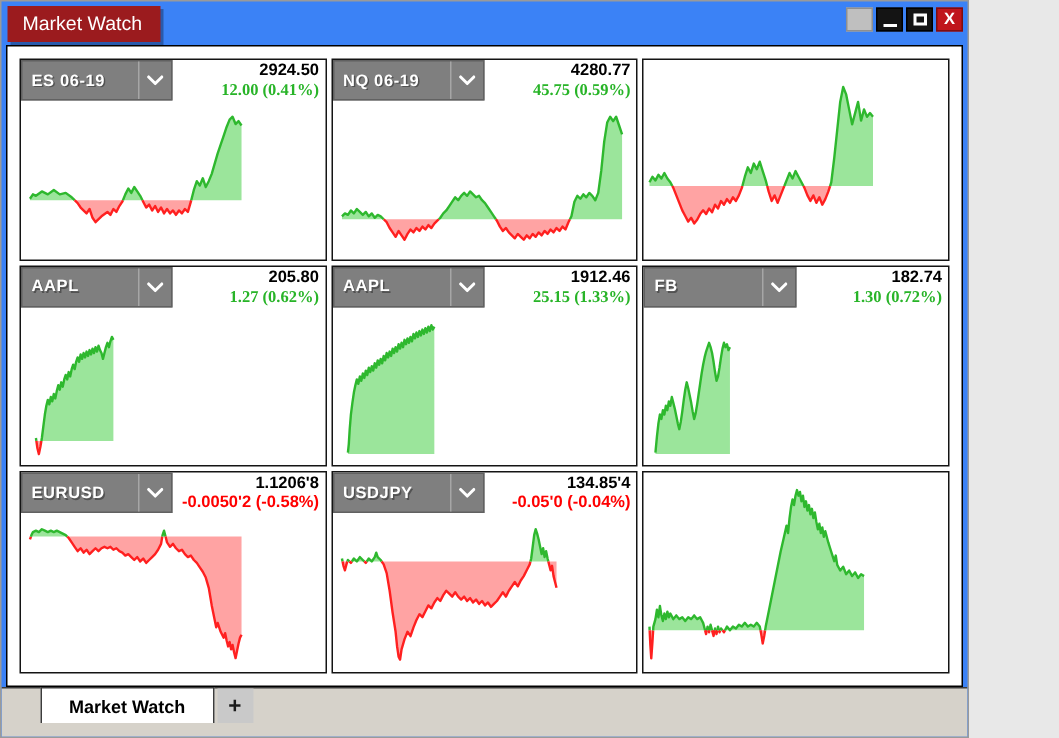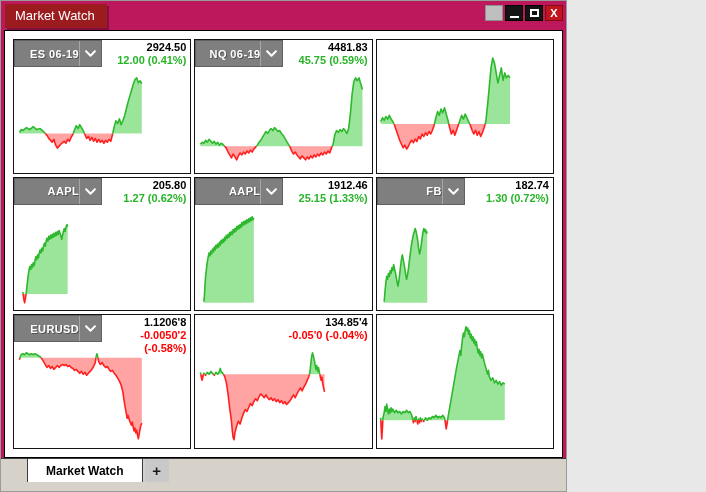--- a/index.html
+++ b/index.html
@@ -1,18 +1,18 @@
 <!DOCTYPE html>
 <html><head>
 <meta charset="utf-8">
 <style>
   html,body{margin:0;padding:0;}
   body{font-family:"Liberation Sans", sans-serif; background:#e8e8e8;}
-  .window{position:relative;width:567px;height:492px;background:#be185d;overflow:hidden;
-          border:1px solid #9a9a9a;box-sizing:border-box;text-align:right;}
+  .window{position:relative;width:646px;height:492px;background:#3b82f6;overflow:hidden;
+          border:1px solid #9a9a9a;box-sizing:border-box;}
   
   .titlebar{position:absolute;left:0;top:0;right:0;height:29px;display:flex;
             justify-content:space-between;align-items:flex-start;padding:3px 3px 0 4px;box-sizing:border-box;}
   .title-box{background:#9b1b1e;color:#fff;font-size:13px;padding:4px 12px 5px 10px;
              box-shadow:2px 2px 0 rgba(0,0,0,0.30);white-space:nowrap;}
   .win-buttons{display:flex;gap:2px;margin-top:1px;}
   .win-btn{width:18px;height:16px;box-sizing:border-box;display:flex;align-items:center;
            justify-content:center;cursor:default;}
   .btn-blank{background:#bfbfbf;border:1px solid #8f8f8f;}
   .btn-dark{background:#141414;border:1px solid #000;}
@@ -29,21 +29,21 @@
   .panel-header{height:27px;flex:none;display:flex;}
   .symbol-box{width:50%;box-sizing:border-box;background:#7f7f7f;border:1px solid #616161;
               display:flex;align-items:center;color:#fff;}
   .symbol-label{flex:1;padding-left:6px;font-size:11px;font-weight:bold;letter-spacing:.4px;
                 text-shadow:1px 1px 0 rgba(0,0,0,.35);white-space:nowrap;overflow:hidden;}
   .symbol-divider{width:1px;align-self:stretch;background:#a6a6a6;}
   .chevron-btn{width:21px;display:flex;align-items:center;justify-content:center;}
   .quote{flex:1;display:flex;flex-direction:column;align-items:flex-end;
          padding:1px 4px 0 0;font-size:11px;line-height:13px;font-weight:bold;}
   .price{color:#000;}
-  .change.up{color:#28b428;}
+  .change.up{color:#28b428;font-family:Liberation Serif, serif;}
   .change.down{color:#ff0000;}
   .chart{flex:1;min-height:0;padding:3px 2px 5px 2px;}
   .chart svg{width:100%;height:100%;display:block;}
   
   .tabstrip{position:absolute;left:0;right:0;top:457px;height:35px;background:#d6d2ca;
             border-top:1px solid #3c3c3c;display:flex;align-items:flex-start;padding-left:26px;box-sizing:border-box;}
   .tab-active{margin-top:-1px;height:24px;background:#fff;border:1px solid #3c3c3c;border-bottom:none;
               box-sizing:border-box;display:flex;align-items:center;padding:0 18px;
               font-size:12px;font-weight:bold;color:#000;}
   .tab-add{margin-top:0;width:24px;height:23px;background:#c9c9c9;display:flex;align-items:center;
@@ -109,21 +109,21 @@
       <div class="symbol-box">
         <span class="symbol-label">NQ 06-19</span>
         <span class="symbol-divider"></span>
         <span class="chevron-btn">
           <svg viewBox="0 0 10 6" width="11" height="7">
                   <polyline points="1,1 5,5 9,1" fill="none" stroke="#ffffff" stroke-width="1.8" stroke-linecap="round" stroke-linejoin="round"></polyline>
                 </svg>
         </span>
       </div>
       <div class="quote">
-        <span class="price">4481.83</span>
+        <span class="price">4280.77</span>
         <span class="change up">45.75 (0.59%)</span>
       </div>
     </div>
     <div class="chart">
       <svg viewBox="0 0 100 100" preserveAspectRatio="none">
               <polygon points="2,76 3,74 4,75 5,72 6,74 7,71 8,73 9,75 10,73 11,76 12,74 13,77 14,75 15,76 16,78 16,78 16,78 2,78" fill="#9be59b"></polygon>
               <polyline points="2,76 3,74 4,75 5,72 6,74 7,71 8,73 9,75 10,73 11,76 12,74 13,77 14,75 15,76 16,78 16,78" fill="none" stroke="#2eb82e" stroke-width="1.6" vector-effect="non-scaling-stroke" stroke-linejoin="round"></polyline>
               <polygon points="16,78 17,80 18,84 19,87 20,90 21,86 22,89 23,92 24,88 25,85 26,87 27,84 28,86 29,83 30,85 31,82 32,84 33,81 34,79 34.5,78 34.5,78 16,78" fill="#ffa3a3"></polygon>
               <polyline points="16,78 17,80 18,84 19,87 20,90 21,86 22,89 23,92 24,88 25,85 26,87 27,84 28,86 29,83 30,85 31,82 32,84 33,81 34,79 34.5,78" fill="none" stroke="#ff2020" stroke-width="1.6" vector-effect="non-scaling-stroke" stroke-linejoin="round"></polyline>
               <polygon points="34.5,78 35,77 36,74 37,72 38,69 39,66 40,63 41,65 42,62 43,60 44,62 45,59 46,61 47,63 48,62 49,65 50,67 51,70 52,73 53,76 53.666666666666664,78 53.666666666666664,78 34.5,78" fill="#9be59b"></polygon>
@@ -260,20 +260,29 @@
               <polygon points="46.416666666666664,13 46.5,12 47,9 47.5,13 47.5,13 47.5,13 46.416666666666664,13" fill="#9be59b"></polygon>
               <polyline points="46.416666666666664,13 46.5,12 47,9 47.5,13 47.5,13" fill="none" stroke="#2eb82e" stroke-width="1.6" vector-effect="non-scaling-stroke" stroke-linejoin="round"></polyline>
               <polygon points="47.5,13 48,17 49,20 50,18 51,21 52,23 53,22 54,25 55,27 56,26 57,29 58,31 59,34 60,37 61,41 62,48 63,60 64,70 64.5,75 65,72 66,78 67,82 67.5,79 68,84 68.5,88 69,85 69.5,90 70,87 70.5,92 71,96 71.5,91 72,86 72.5,82 73,80 73,13 47.5,13" fill="#ffa3a3"></polygon>
               <polyline points="47.5,13 48,17 49,20 50,18 51,21 52,23 53,22 54,25 55,27 56,26 57,29 58,31 59,34 60,37 61,41 62,48 63,60 64,70 64.5,75 65,72 66,78 67,82 67.5,79 68,84 68.5,88 69,85 69.5,90 70,87 70.5,92 71,96 71.5,91 72,86 72.5,82 73,80" fill="none" stroke="#ff2020" stroke-width="1.6" vector-effect="non-scaling-stroke" stroke-linejoin="round"></polyline>
             </svg>
     </div>
   </div>
 
   <div class="panel">
     <div class="panel-header">
+      <div class="symbol-box">
+        <span class="symbol-label">USDJPY</span>
+        <span class="symbol-divider"></span>
+        <span class="chevron-btn">
+          <svg viewBox="0 0 10 6" width="11" height="7">
+                  <polyline points="1,1 5,5 9,1" fill="none" stroke="#ffffff" stroke-width="1.8" stroke-linecap="round" stroke-linejoin="round"></polyline>
+                </svg>
+        </span>
+      </div>
       <div class="quote">
         <span class="price">134.85'4</span>
         <span class="change down">-0.05'0 (-0.04%)</span>
       </div>
     </div>
     <div class="chart">
       <svg viewBox="0 0 100 100" preserveAspectRatio="none">
               <polygon points="2,28 2.2,30 2.2,30 2,30" fill="#9be59b"></polygon>
               <polyline points="2,28 2.2,30" fill="none" stroke="#2eb82e" stroke-width="1.6" vector-effect="non-scaling-stroke" stroke-linejoin="round"></polyline>
               <polygon points="2.2,30 2.5,33 3,36 3.5,32 3.8333333333333335,30 3.8333333333333335,30 2.2,30" fill="#ffa3a3"></polygon>

